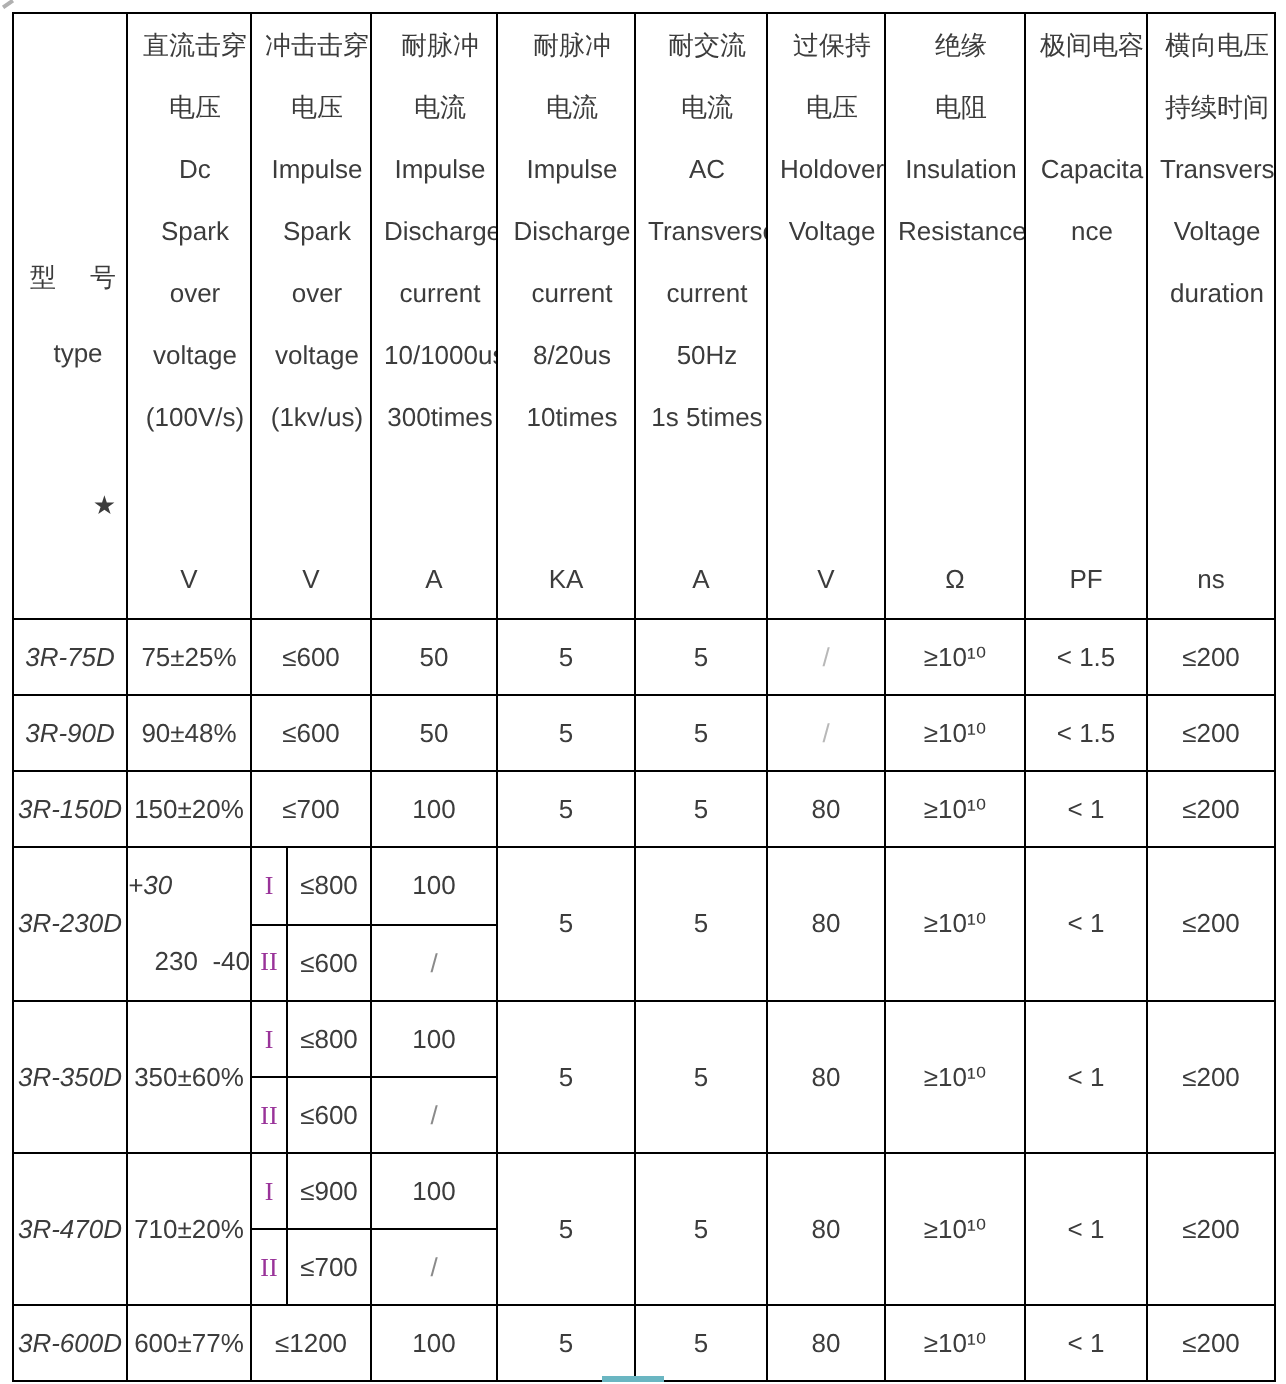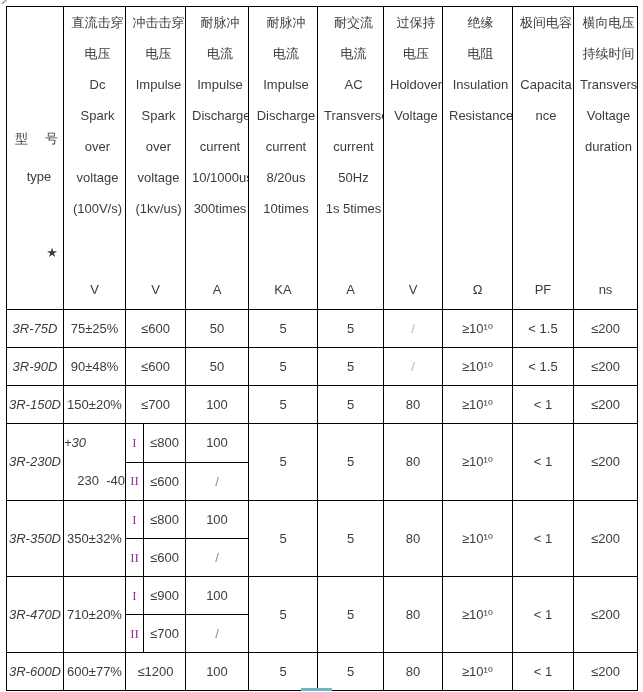--- a/index.html
+++ b/index.html
@@ -261,21 +261,21 @@
     <td class="grade-cell">II</td>
     <td>≤600</td>
     <td class="muted-slash">/</td>
   </tr>
 
   <tr class="data-row">
     <td class="model-cell vtop" rowspan="2">
           <span class="in38">3R-350D</span>
         </td>
     <td class="dc-cell vtop" rowspan="2">
-          <span class="in38">350±32%</span>
+          <span class="in38">350±60%</span>
         </td>
     <td class="grade-cell">I</td>
     <td>≤800</td>
     <td>100</td>
     <td class="vbot" rowspan="2">
           <span class="in38">5</span>
         </td>
     <td class="vbot" rowspan="2">
           <span class="in38">5</span>
         </td>

